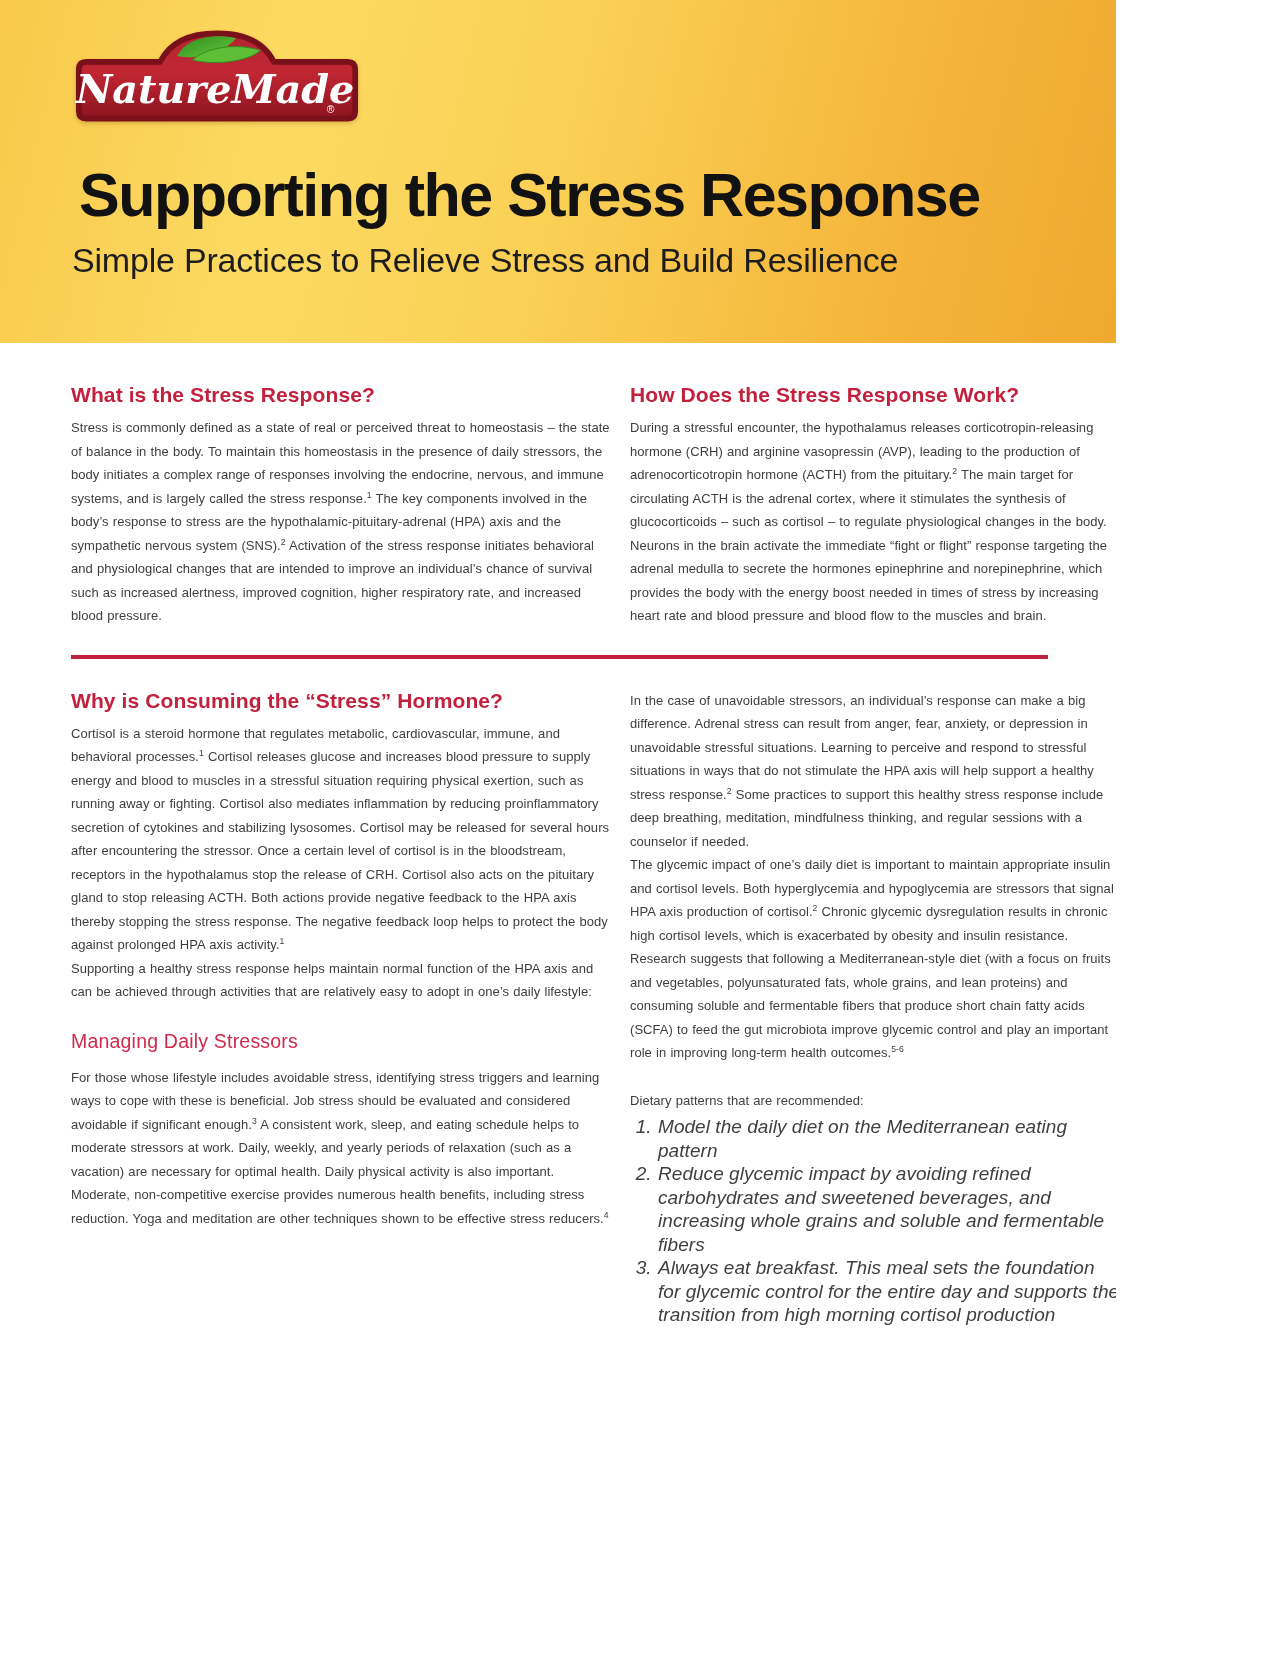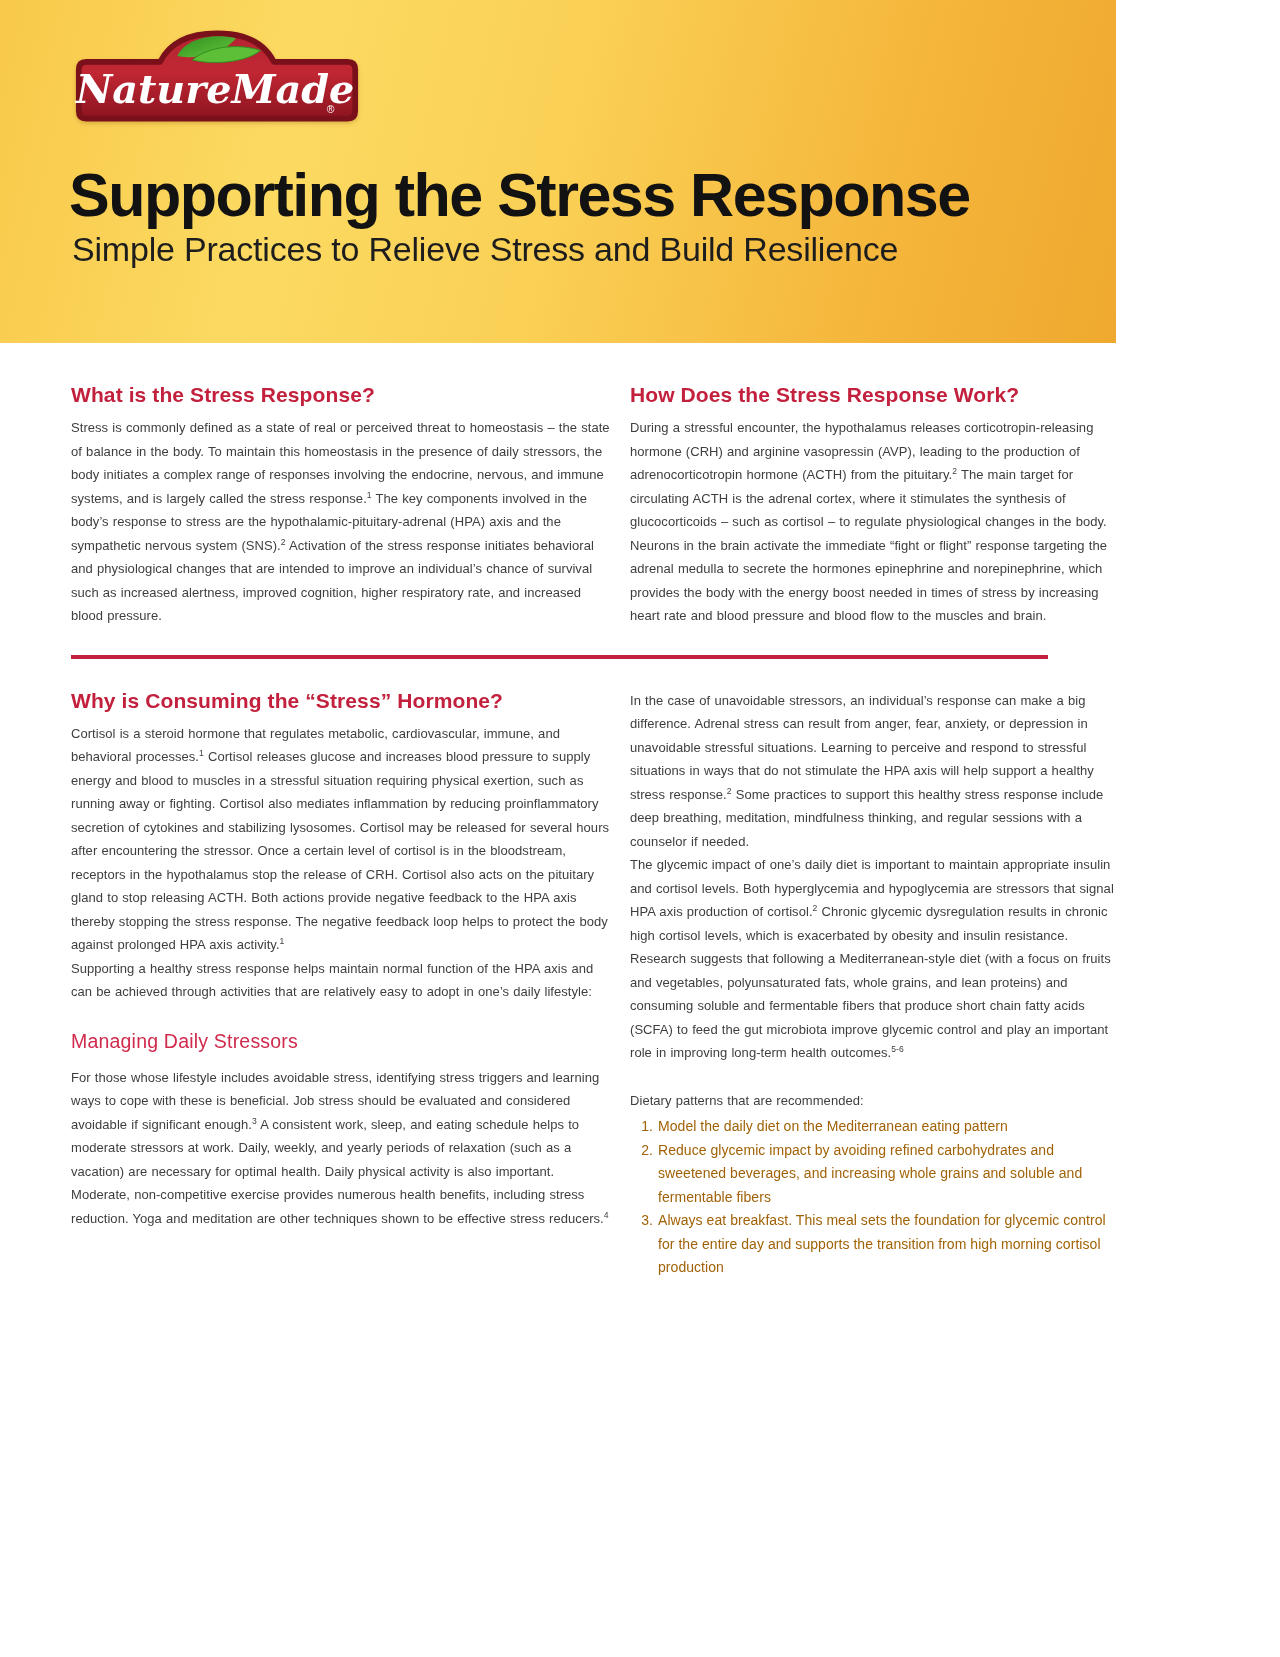--- a/index.html
+++ b/index.html
@@ -9,25 +9,25 @@
   }
 
   
   .hero {
     position:relative; height:343px;
     background:linear-gradient(103deg,#F8C94A 0%, #FCDA62 26%, #FAD055 50%, #F4B53A 80%, #EFA92F 100%);
   }
   .logo { position:absolute; left:75px; top:29px; width:284px; height:94px; display:block;
           filter:drop-shadow(0 2px 2px rgba(120,60,0,.25)); }
   .hero-title {
-    position:absolute; left:69px; top:160px; margin:0;
+    position:absolute; left:79px; top:160px; margin:0;
     font-size:61px; font-weight:700; letter-spacing:-1.5px; color:#121212;
   }
   .hero-subtitle {
-    position:absolute; left:72px; top:230px; margin:0;
+    position:absolute; left:72px; top:241px; margin:0;
     font-size:34px; font-weight:400; letter-spacing:-0.2px; color:#1d1d1d;text-align:center;
   }
 
   
   .content { padding:40px 68px 0 71px; }
   .grid { display:grid; grid-template-columns:543px 492px; column-gap:51px;gap:16px; }
 
   h2.sec-heading {
     margin:0 0 9px 0; font-size:21px; font-weight:700; color:#C2203C; letter-spacing:0.1px;
   }
@@ -42,21 +42,21 @@
 
   hr.divider {
     border:none; height:4px; background:#C2203C; margin:27px 0 30px 0; width:100%;
   }
 
   .ways-heading { margin-top:33px; }
   .diet-heading { margin-top:16px; margin-bottom:14px; }
   p.list-intro { margin-top:24px; }
   ol.diet-list {
     margin:3px 0 0 0; padding-left:27px;
-    font-size:14px; line-height:23.5px; color:#a16207; letter-spacing:0.05px;
+    font-size:19px; line-height:23.5px; color:#404040; letter-spacing:0.05px;font-style:italic;
   }
   ol.diet-list li { padding-left:1px; margin:0; }
 </style>
 </head>
 <body>
 
 <div class="page">
 
   <header class="hero">
 

